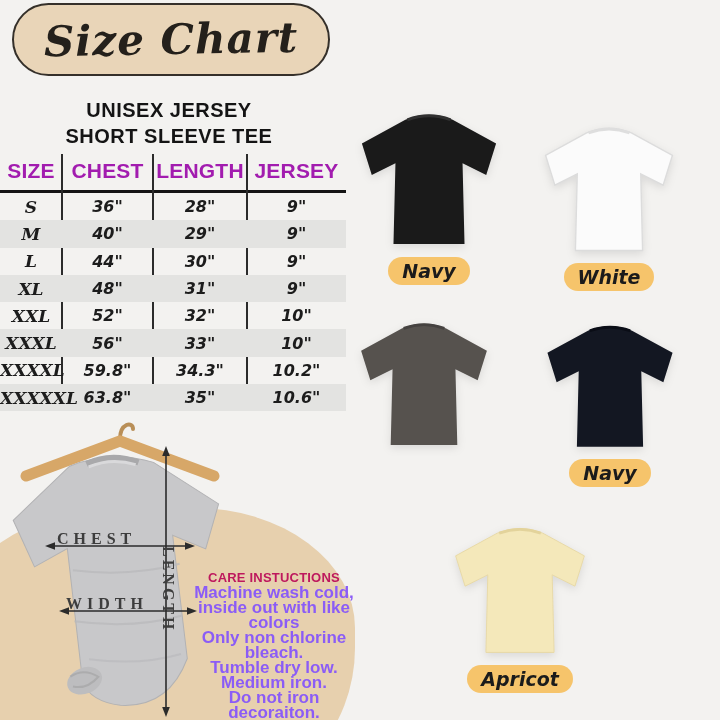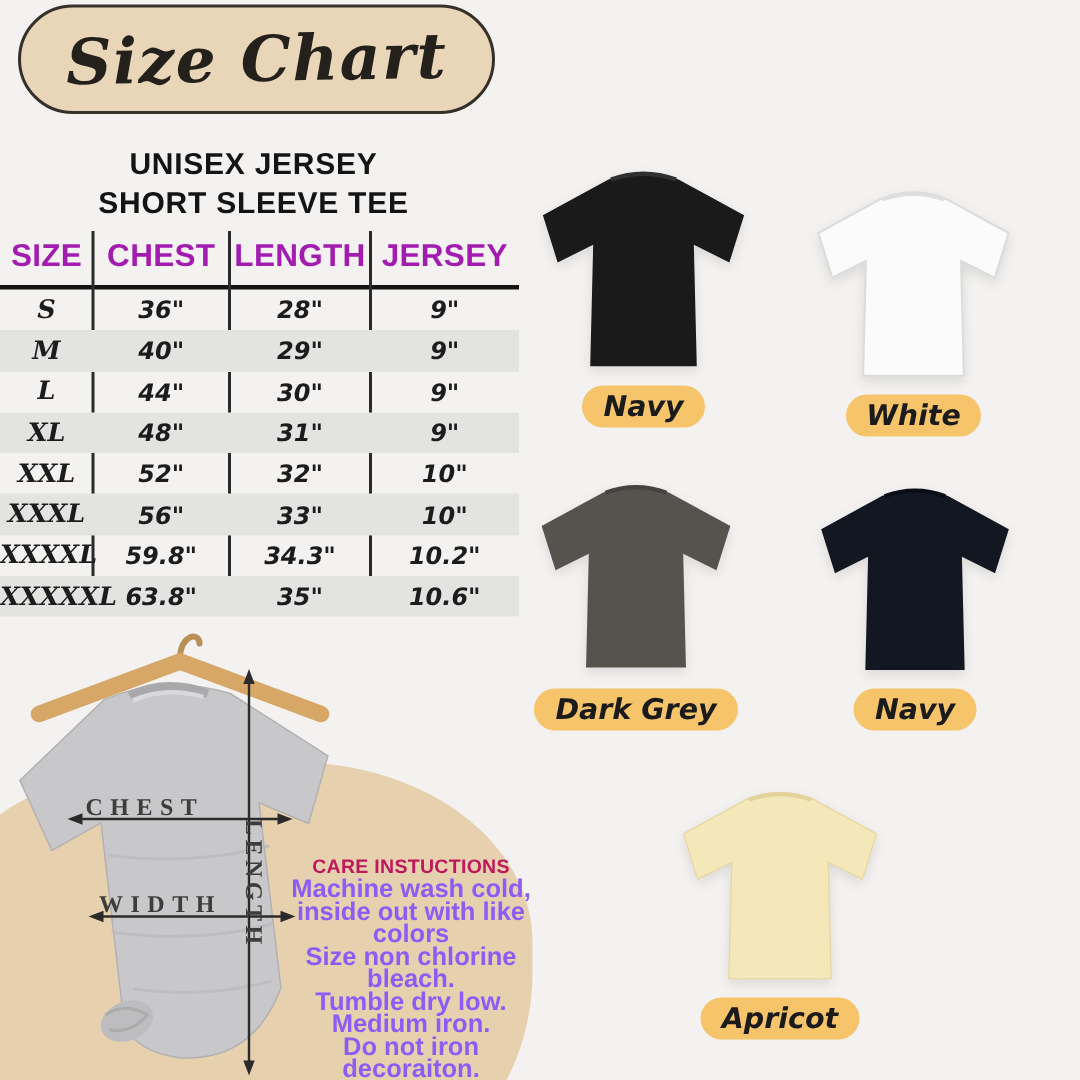--- a/index.html
+++ b/index.html
@@ -186,21 +186,21 @@
     </svg>
     <div class="measure-label" id="chest-label">CHEST</div>
     <div class="measure-label" id="width-label">WIDTH</div>
     <div class="measure-label" id="length-label">LENGTH</div>
   </div>
 
   <div id="care">
     <div id="care-title">CARE INSTUCTIONS</div>
     <div class="care-line">Machine wash cold,</div>
     <div class="care-line">inside out with like colors</div>
-    <div class="care-line">Size non chlorine bleach.</div>
+    <div class="care-line">Only non chlorine bleach.</div>
     <div class="care-line">Tumble dry low.</div>
     <div class="care-line">Medium iron.</div>
     <div class="care-line">Do not iron decoraiton.</div>
     <div class="care-line">Do not dry wash</div>
   </div>
 
   <div class="color-item" id="ci-black">
     <svg class="tee-svg" width="158" height="148" viewBox="0 0 160 150">
       <path class="tee-body" d="M56,16 Q80,6 104,16 L148,40 L138,72 L114,60 L116,142 L44,142 L46,60 L22,72 L12,40 Z" fill="#1a1a1a"></path>
       <path class="tee-collar" d="M58,16 Q80,8 102,16" stroke="#303030"></path>
@@ -218,23 +218,20 @@
     <div class="color-pill">
       <span>White</span>
     </div>
   </div>
 
   <div class="color-item" id="ci-darkgrey">
     <svg class="tee-svg" width="148" height="142" viewBox="0 0 160 150">
       <path class="tee-body" d="M56,16 Q80,6 104,16 L148,40 L138,72 L114,60 L116,142 L44,142 L46,60 L22,72 L12,40 Z" fill="#56524e"></path>
       <path class="tee-collar" d="M58,16 Q80,8 102,16" stroke="#454240"></path>
     </svg>
-    <div class="color-pill">
-      <span>Dark Grey</span>
-    </div>
   </div>
 
   <div class="color-item" id="ci-navy">
     <svg class="tee-svg" width="150" height="138" viewBox="0 0 160 150">
       <path class="tee-body" d="M56,16 Q80,6 104,16 L148,40 L138,72 L114,60 L116,142 L44,142 L46,60 L22,72 L12,40 Z" fill="#131722"></path>
       <path class="tee-collar" d="M58,16 Q80,8 102,16" stroke="#0a0d16"></path>
     </svg>
     <div class="color-pill">
       <span>Navy</span>
     </div>

